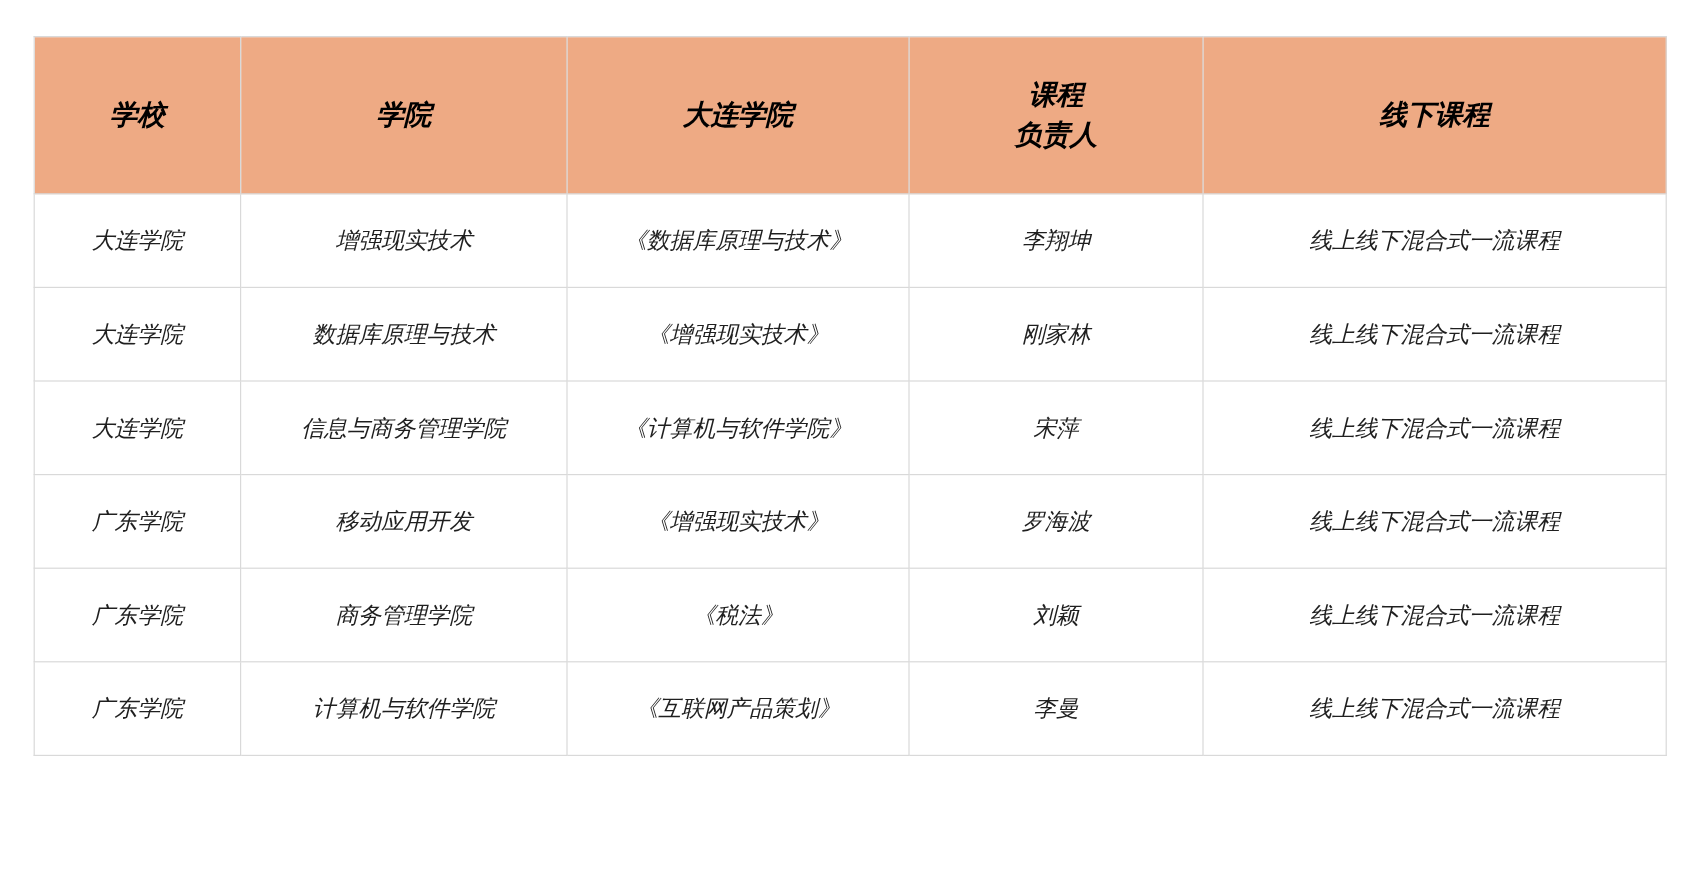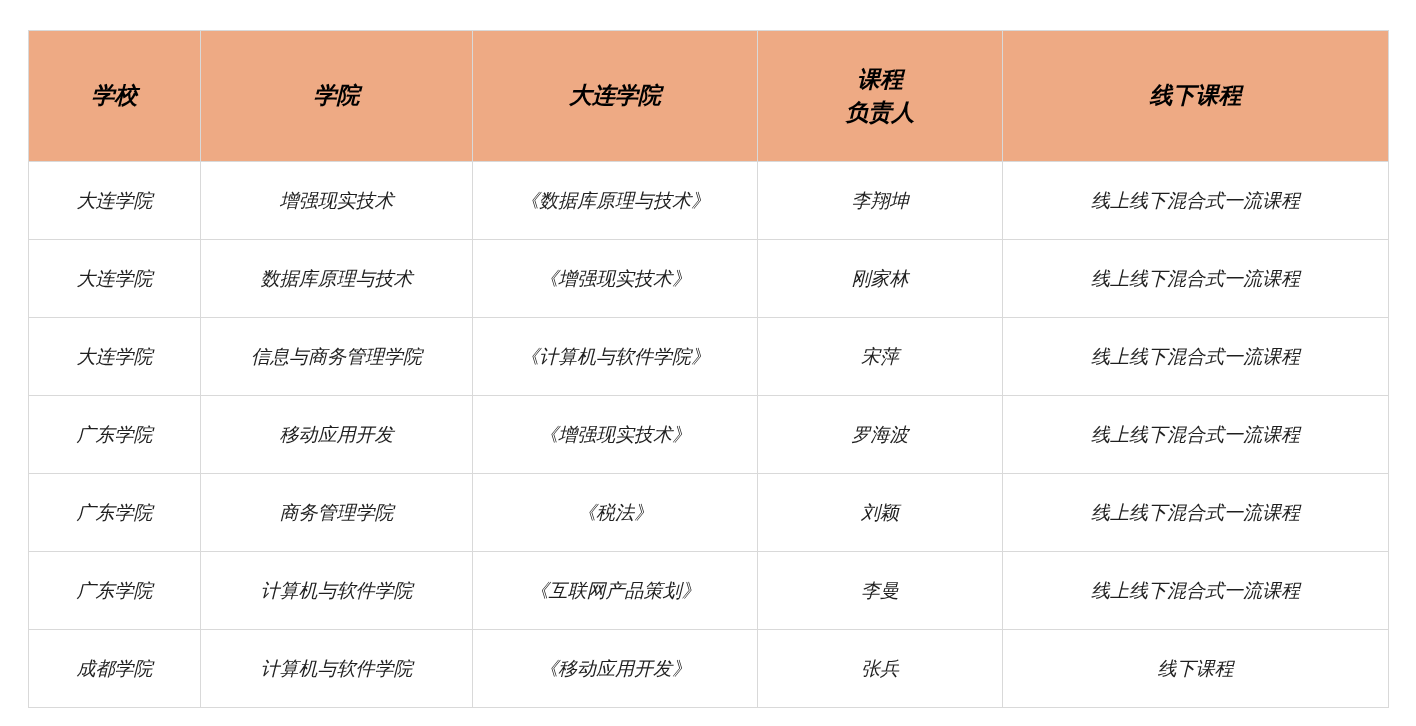--- a/index.html
+++ b/index.html
@@ -124,22 +124,15 @@
         <td>刘颖</td>
         <td>线上线下混合式一流课程</td>
       </tr>
       <tr>
         <td>广东学院</td>
         <td>计算机与软件学院</td>
         <td>《互联网产品策划》</td>
         <td>李曼</td>
         <td>线上线下混合式一流课程</td>
       </tr>
-      <tr>
-        <td>成都学院</td>
-        <td>计算机与软件学院</td>
-        <td>《移动应用开发》</td>
-        <td>张兵</td>
-        <td>线下课程</td>
-      </tr>
     </tbody>
   </table>
 </div>
 
 </body></html>

